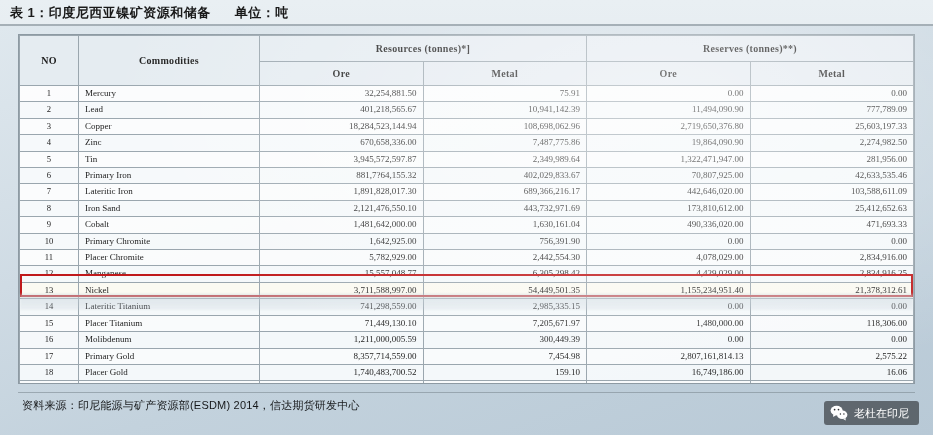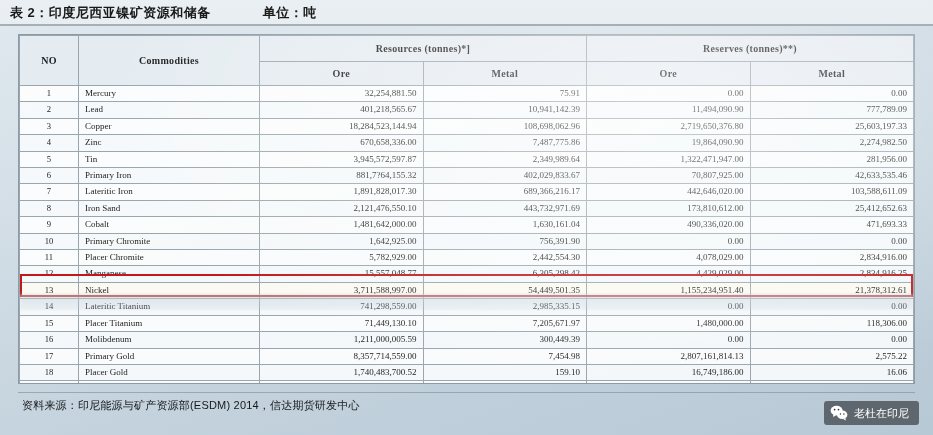--- a/index.html
+++ b/index.html
@@ -26,21 +26,21 @@
     left: 10px;
     top: 4px;
     font-size: 13px;
     font-weight: bold;
     color: #1a1a1a;
     letter-spacing: 0.5px;
     white-space: nowrap;
     font-family: "Liberation Sans", sans-serif;
   }
   .doc-title .unit {
-    margin-left: 52px;
+    margin-left: 24px;
   }
   .title-rule {
     position: absolute;
     left: 0;
     top: 24px;
     width: 933px;
     height: 2px;
     background: #6f7d86;
     opacity: .55;
   }
@@ -165,21 +165,21 @@
     font-family: "Liberation Sans", sans-serif;
     white-space: nowrap;
   }
 </style>
 </head>
 <body>
 
 <div class="page">
 
   <div class="doc-title">
-    <span>表 2：印度尼西亚镍矿资源和储备</span><span class="unit">单位：吨</span>
+    <span>表 1：印度尼西亚镍矿资源和储备</span><span class="unit">单位：吨</span>
   </div>
   <div class="title-rule"></div>
 
   <div class="slide">
 
     <div class="table-wrap">
       <table class="mt">
         <thead>
           <tr class="grp">
             <th class="no-col" rowspan="2">NO</th>

